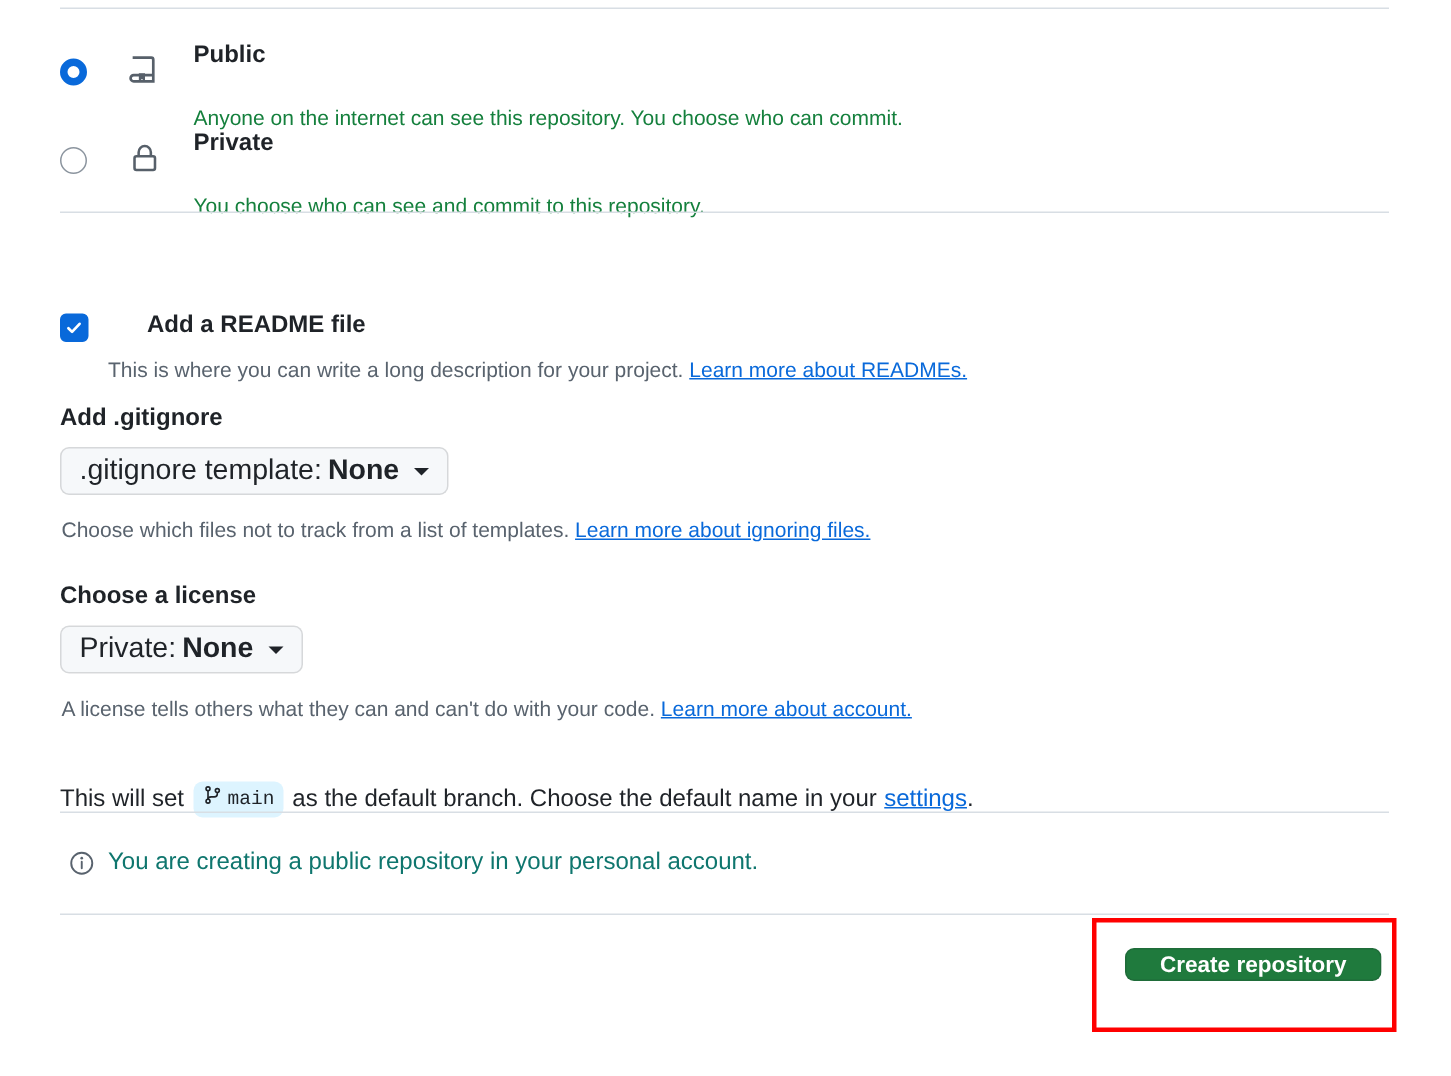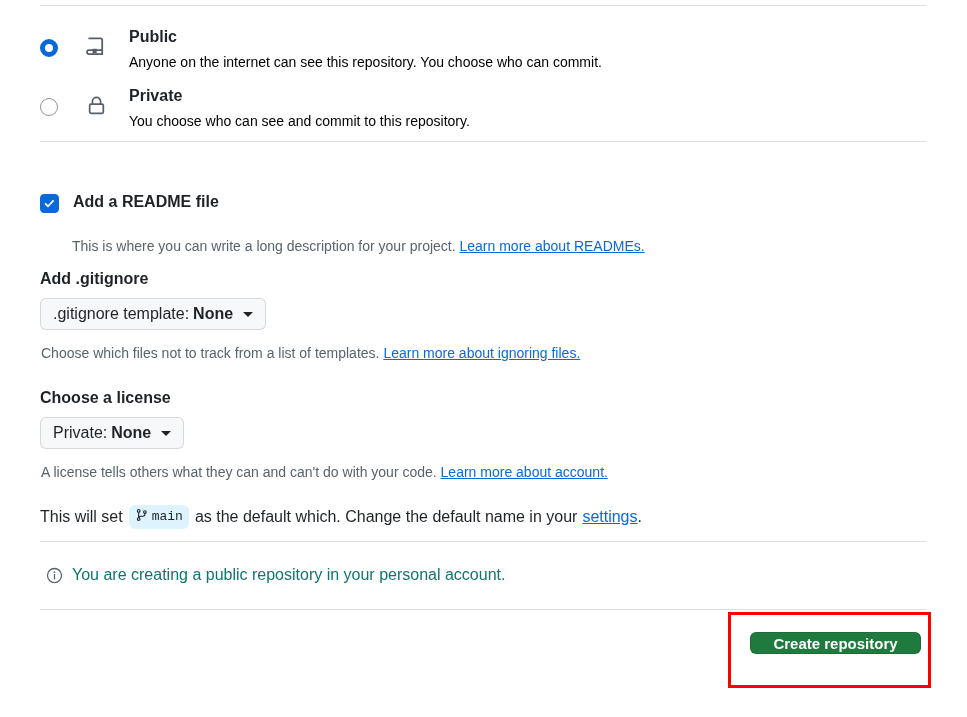--- a/index.html
+++ b/index.html
@@ -75,44 +75,45 @@
   .vis-text { margin-left: 21px; }
   .vis-title {
     font-size: 16px;
     font-weight: bold;
     line-height: 22px;
     color: #1f2328;
   }
   .vis-desc {
     font-size: 14px;
     line-height: 20px;
-    color: #000000;
-    margin-top: 4px;
+    color: #15803d;
+    margin-top: 20px;
   }
 
   
   .section-head {
     position: absolute;
     left: 40px;
     font-size: 16px;
     font-weight: bold;
     color: #1f2328;
     line-height: 22px;
   }
   .h-init    { top: 168px; }
   .h-ignore  { top: 268px; }
   .h-license { top: 387px; }
 
   
   .cb-row {
     position: absolute;
     left: 40px;
-    top: 191px;
+    top: 206px;
     display: flex;
     align-items: flex-end;
+    gap: 25px;
   }
   .checkbox {
     width: 19px; height: 19px;
     border-radius: 4px;
     background: #0969da;
     border: 1px solid #0969da;
     flex: 0 0 auto;
     margin-top: 2px;
     display: flex;
     align-items: center;
@@ -143,41 +144,41 @@
   
   .select-btn {
     position: absolute;
     display: inline-flex;
     align-items: center;
     height: 32px;
     padding: 0 12px;
     border: 1px solid rgba(31,35,40,0.15);
     border-radius: 6px;
     background: #f6f8fa;
-    font-size: 16px;
+    font-size: 19px;
     color: #1f2328;
     white-space: nowrap;
   }
   .select-btn .lead { color: #1f2328; font-weight: normal; }
   .select-btn .val  { font-weight: bold; margin-left: 4px; }
   .caret {
     margin-left: 10px;
     width: 0; height: 0;
     border-left: 5px solid transparent;
     border-right: 5px solid transparent;
     border-top: 5px solid #1f2328;
   }
   .sel-ignore  { left: 40px; top: 298px; }
   .sel-license { left: 40px; top: 417px; }
 
   
   .branch-line {
     position: absolute;
     left: 40px;
-    top: 505px;
+    top: 521px;
     font-size: 16px;
     line-height: 22px;
     color: #1f2328;
     display: flex;
     align-items: center;
     white-space: nowrap;
   }
   .branch-badge {
     display: inline-flex;
     align-items: center;
@@ -326,21 +327,21 @@
         <svg width="14" height="14" viewBox="0 0 16 16" fill="none" stroke="#1f2328" stroke-width="1.25">
           <circle cx="4.2" cy="3.3" r="1.5"></circle>
           <circle cx="4.2" cy="12.7" r="1.5"></circle>
           <circle cx="11.3" cy="4.6" r="1.5"></circle>
           <path d="M4.2 4.8v6.4"></path>
           <path d="M11.3 6.1v1.1c0 1.3-1 2.2-2.3 2.2H6.6c-1.3 0-2.4.6-2.4 1.9"></path>
         </svg>
       </span>
       <span class="bname">main</span>
     </span>
-    <span>as the default which. Change the default name in your</span>
+    <span>as the default branch. Choose the default name in your</span>
     <span style="width:5px"></span>
     <a class="link" href="#">settings</a>
     <span>.</span>
   </div>
 
   <div class="divider d-notice"></div>
 
   <div class="notice">
     <span class="info-ico">
       <svg width="17" height="17" viewBox="0 0 16 16" fill="none" stroke="#59636e" stroke-width="1.2">

